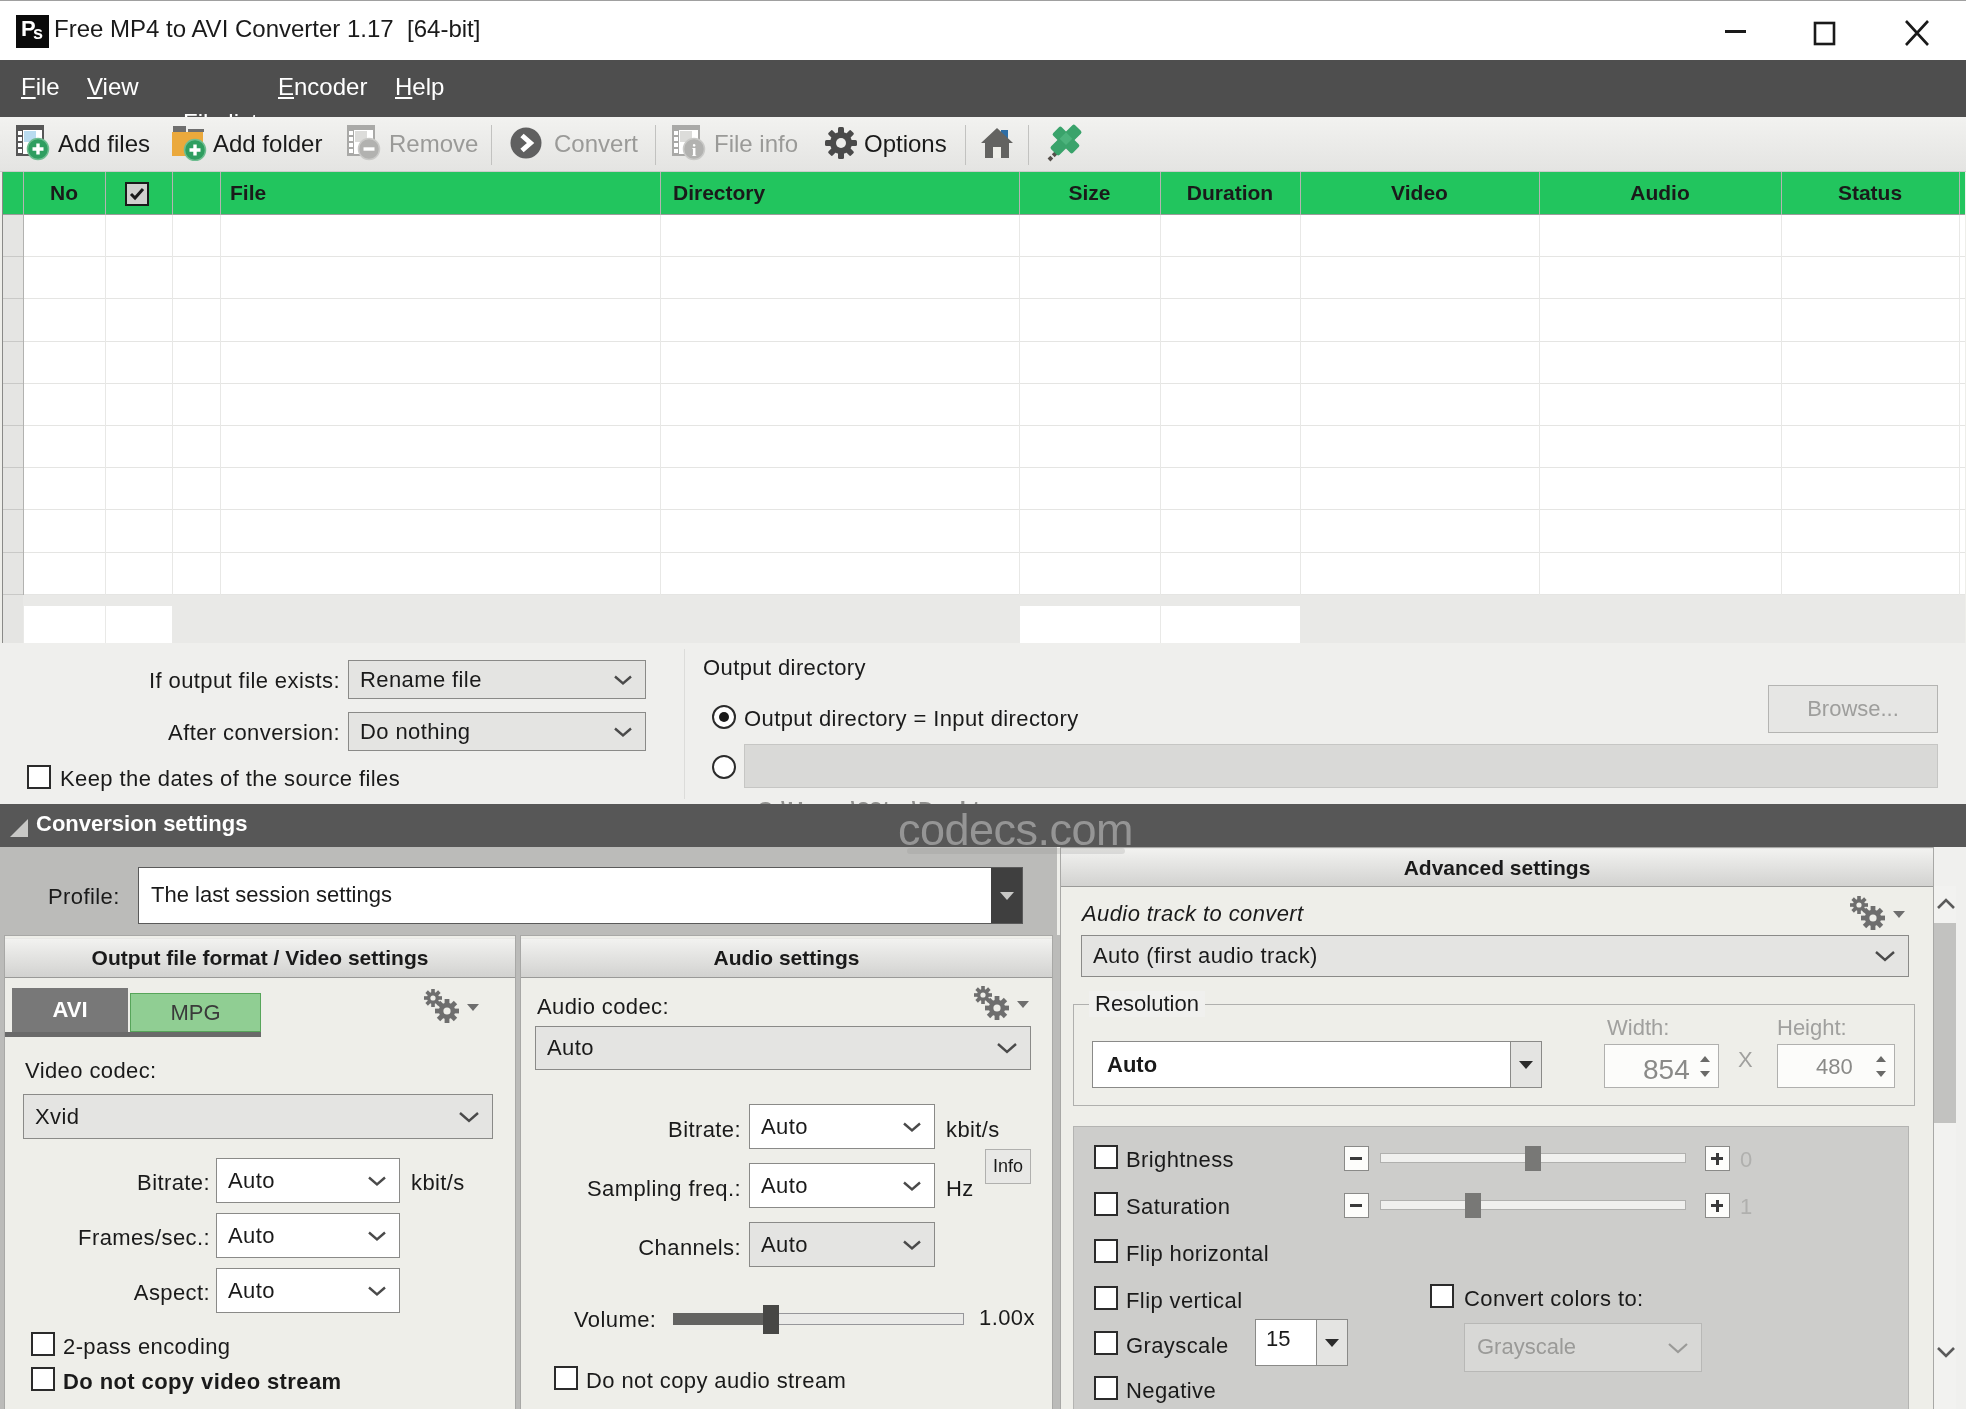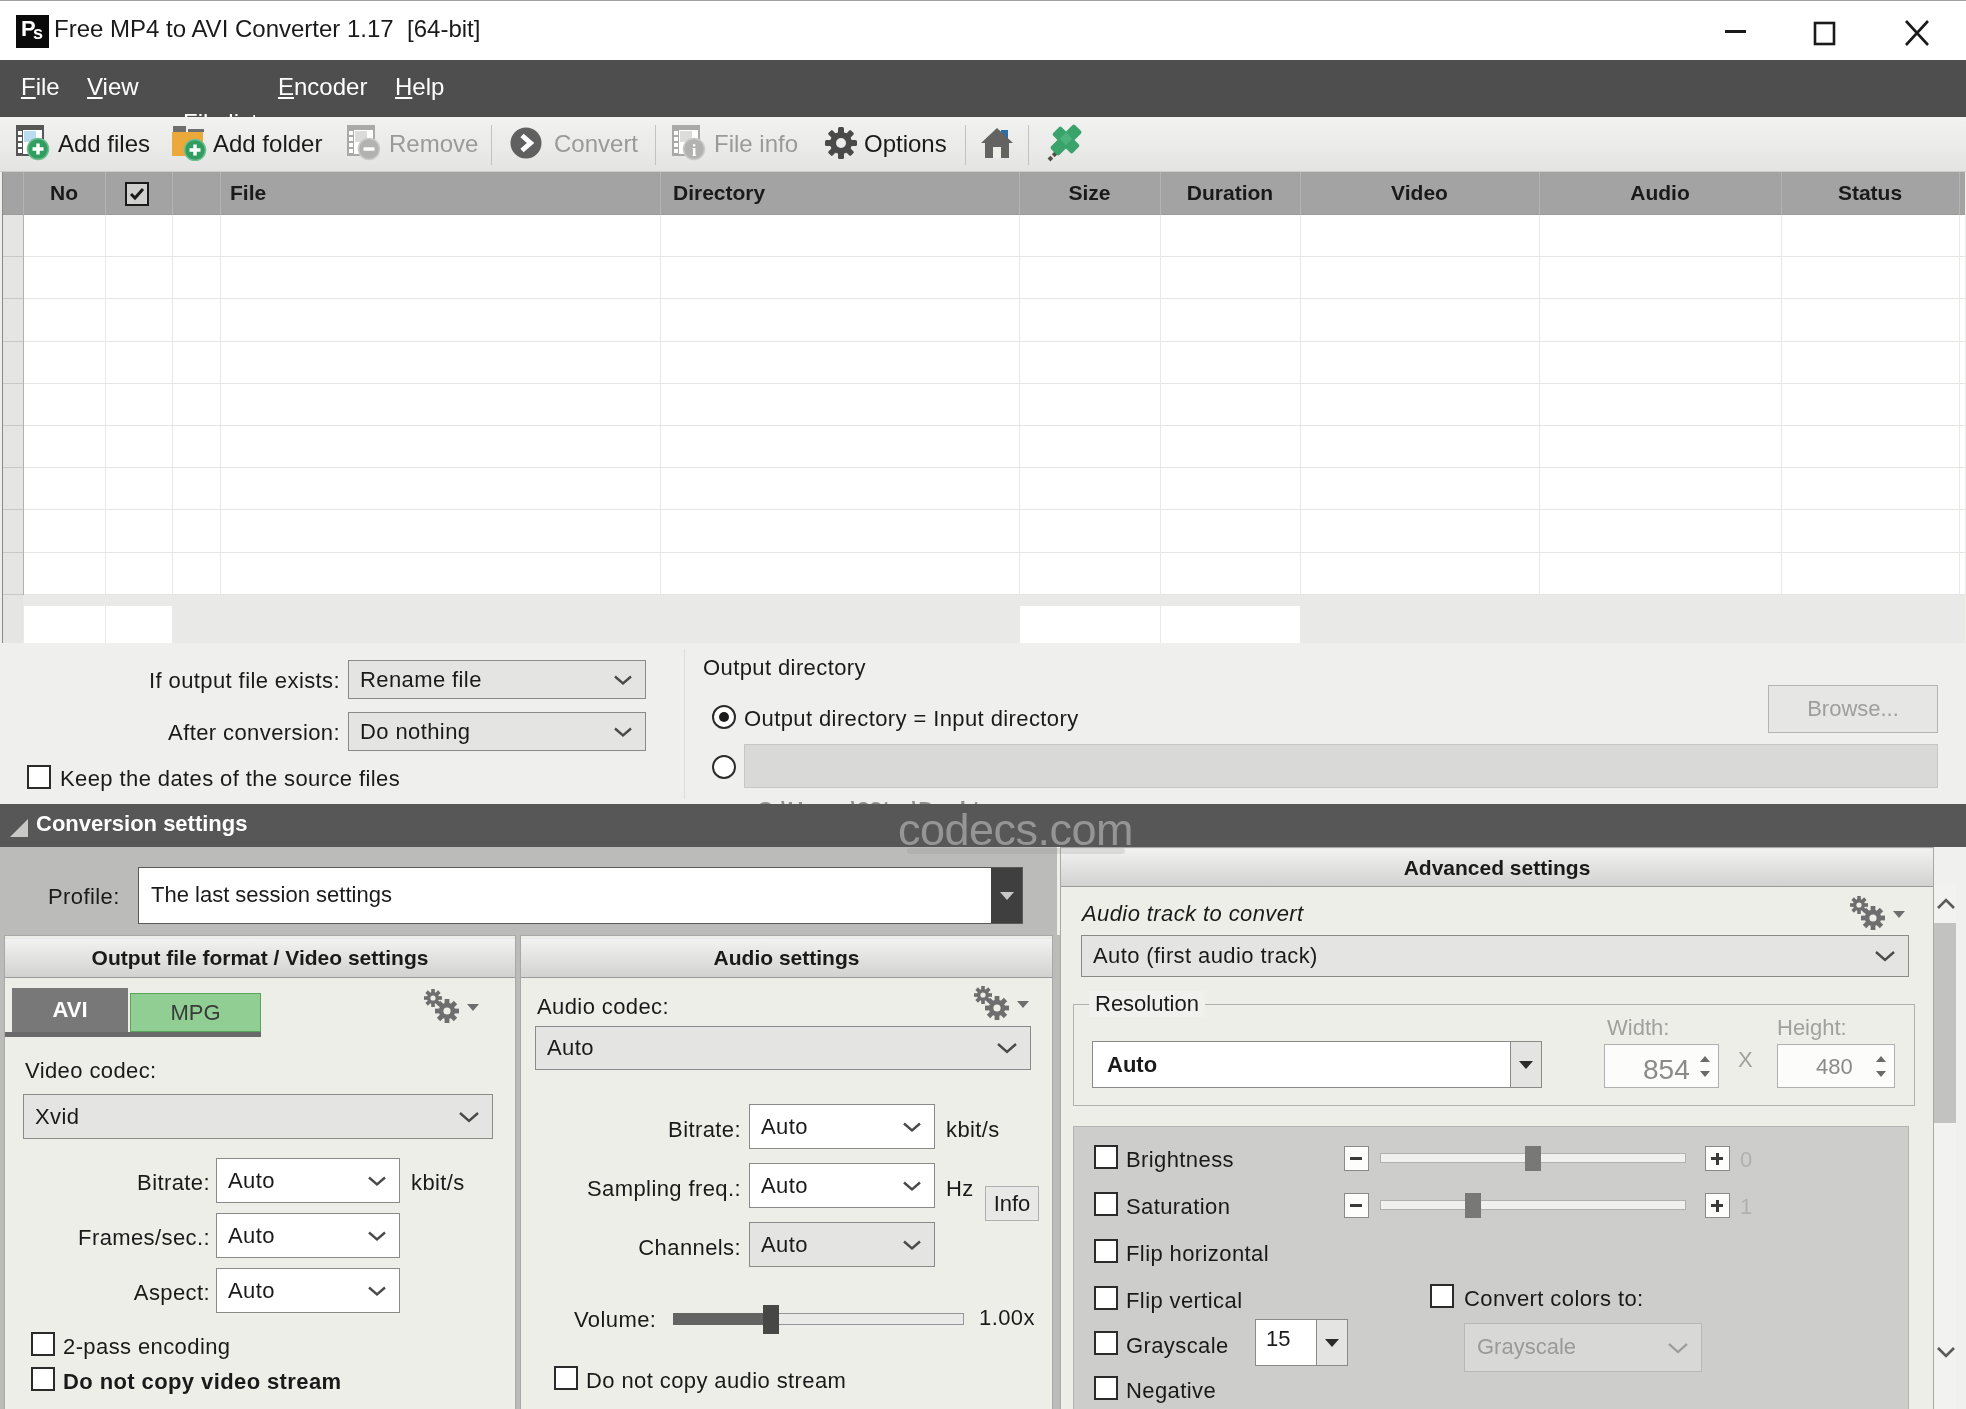--- a/index.html
+++ b/index.html
@@ -124,21 +124,21 @@
     <g transform="rotate(45 24 19)" fill="#3aa36b">
       <rect x="10" y="13" width="28" height="12" rx="2"></rect>
       <rect x="18" y="2" width="12" height="34" rx="2"></rect>
     </g>
     <rect x="20" y="13" width="9" height="9" fill="#4cb37c" transform="rotate(45 24 17)"></rect>
   </svg>
 </div>
 
 <div class="abs" style="left:2px;top:172px;width:1962px;height:471px;border-left:1px solid #8a8a88;">
 
-  <div class="abs" style="left:0;top:0;width:1962px;height:43px;background:#a3a3a3;border-bottom:1px solid #9c9c9a;font-weight:bold;font-size:21px;">
+  <div class="abs" style="left:0;top:0;width:1962px;height:43px;background:#22c55e;border-bottom:1px solid #9c9c9a;font-weight:bold;font-size:21px;">
     <div class="abs" style="left:20px;top:0;width:1px;height:43px;background:#b4b4b2;"></div>
     <div class="abs" style="left:102px;top:0;width:1px;height:43px;background:#b4b4b2;"></div>
     <div class="abs" style="left:169px;top:0;width:1px;height:43px;background:#b4b4b2;"></div>
     <div class="abs" style="left:217px;top:0;width:1px;height:43px;background:#b4b4b2;"></div>
     <div class="abs" style="left:657px;top:0;width:1px;height:43px;background:#b4b4b2;"></div>
     <div class="abs" style="left:1016px;top:0;width:1px;height:43px;background:#b4b4b2;"></div>
     <div class="abs" style="left:1157px;top:0;width:1px;height:43px;background:#b4b4b2;"></div>
     <div class="abs" style="left:1297px;top:0;width:1px;height:43px;background:#b4b4b2;"></div>
     <div class="abs" style="left:1536px;top:0;width:1px;height:43px;background:#b4b4b2;"></div>
     <div class="abs" style="left:1778px;top:0;width:1px;height:43px;background:#b4b4b2;"></div>
@@ -325,21 +325,21 @@
       </svg>
   </div>
   <div class="lbl rt" style="left:28px;top:181px;width:192px;">Bitrate:</div>
   <div class="combo white" style="left:228px;top:168px;width:186px;height:45px;">
     <span class="tx">Auto</span>
     <svg class="chev" width="20" height="11">
         <path d="M2 2 L10 9 L18 2" stroke="#4a4a4a" stroke-width="2.4" fill="none"></path>
       </svg>
   </div>
   <div class="lbl" style="left:425px;top:181px;">kbit/s</div>
-  <div class="abs" style="left:464px;top:213px;width:54px;height:35px;background:#e8e8e6;border:1px solid #b0b0ae;font-size:22px;text-align:center;line-height:33px;margin-top:37px;">Info</div>
+  <div class="abs" style="left:464px;top:213px;width:46px;height:35px;background:#e8e8e6;border:1px solid #b0b0ae;font-size:18px;text-align:center;line-height:33px;">Info</div>
   <div class="lbl rt" style="left:28px;top:240px;width:192px;">Sampling freq.:</div>
   <div class="combo white" style="left:228px;top:227px;width:186px;height:45px;">
     <span class="tx">Auto</span>
     <svg class="chev" width="20" height="11">
         <path d="M2 2 L10 9 L18 2" stroke="#4a4a4a" stroke-width="2.4" fill="none"></path>
       </svg>
   </div>
   <div class="lbl" style="left:425px;top:240px;">Hz</div>
   <div class="lbl rt" style="left:28px;top:299px;width:192px;">Channels:</div>
   <div class="combo" style="left:228px;top:286px;width:186px;height:45px;">

